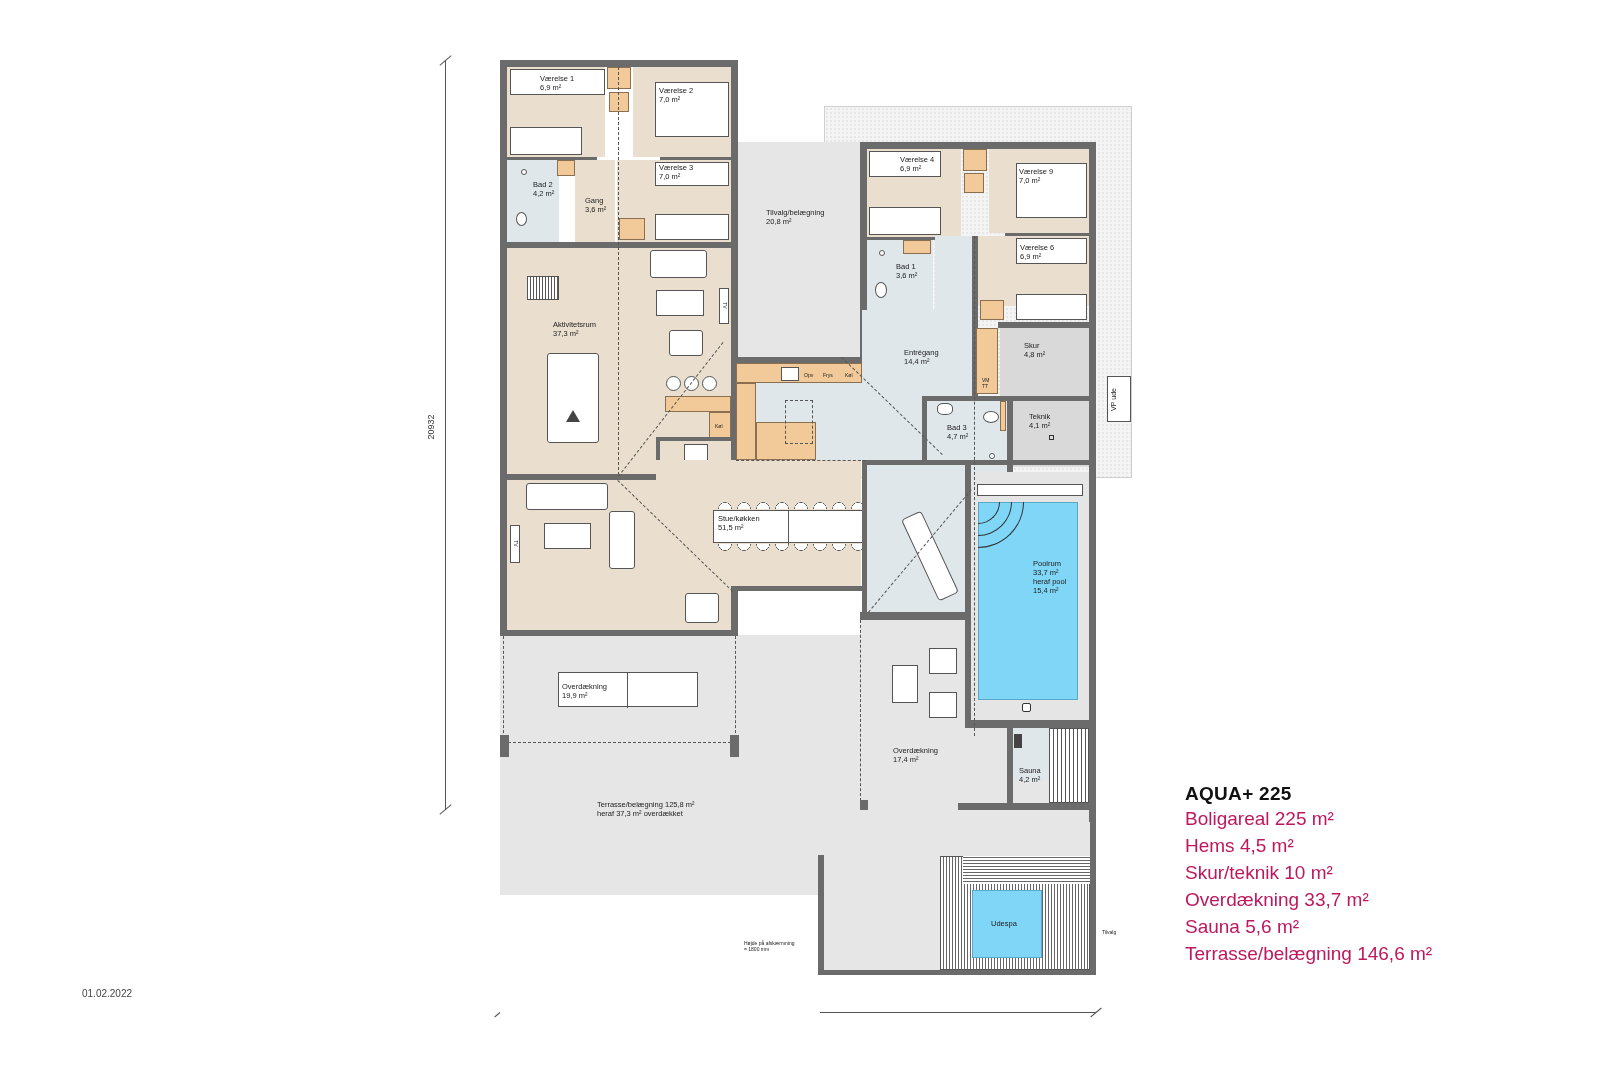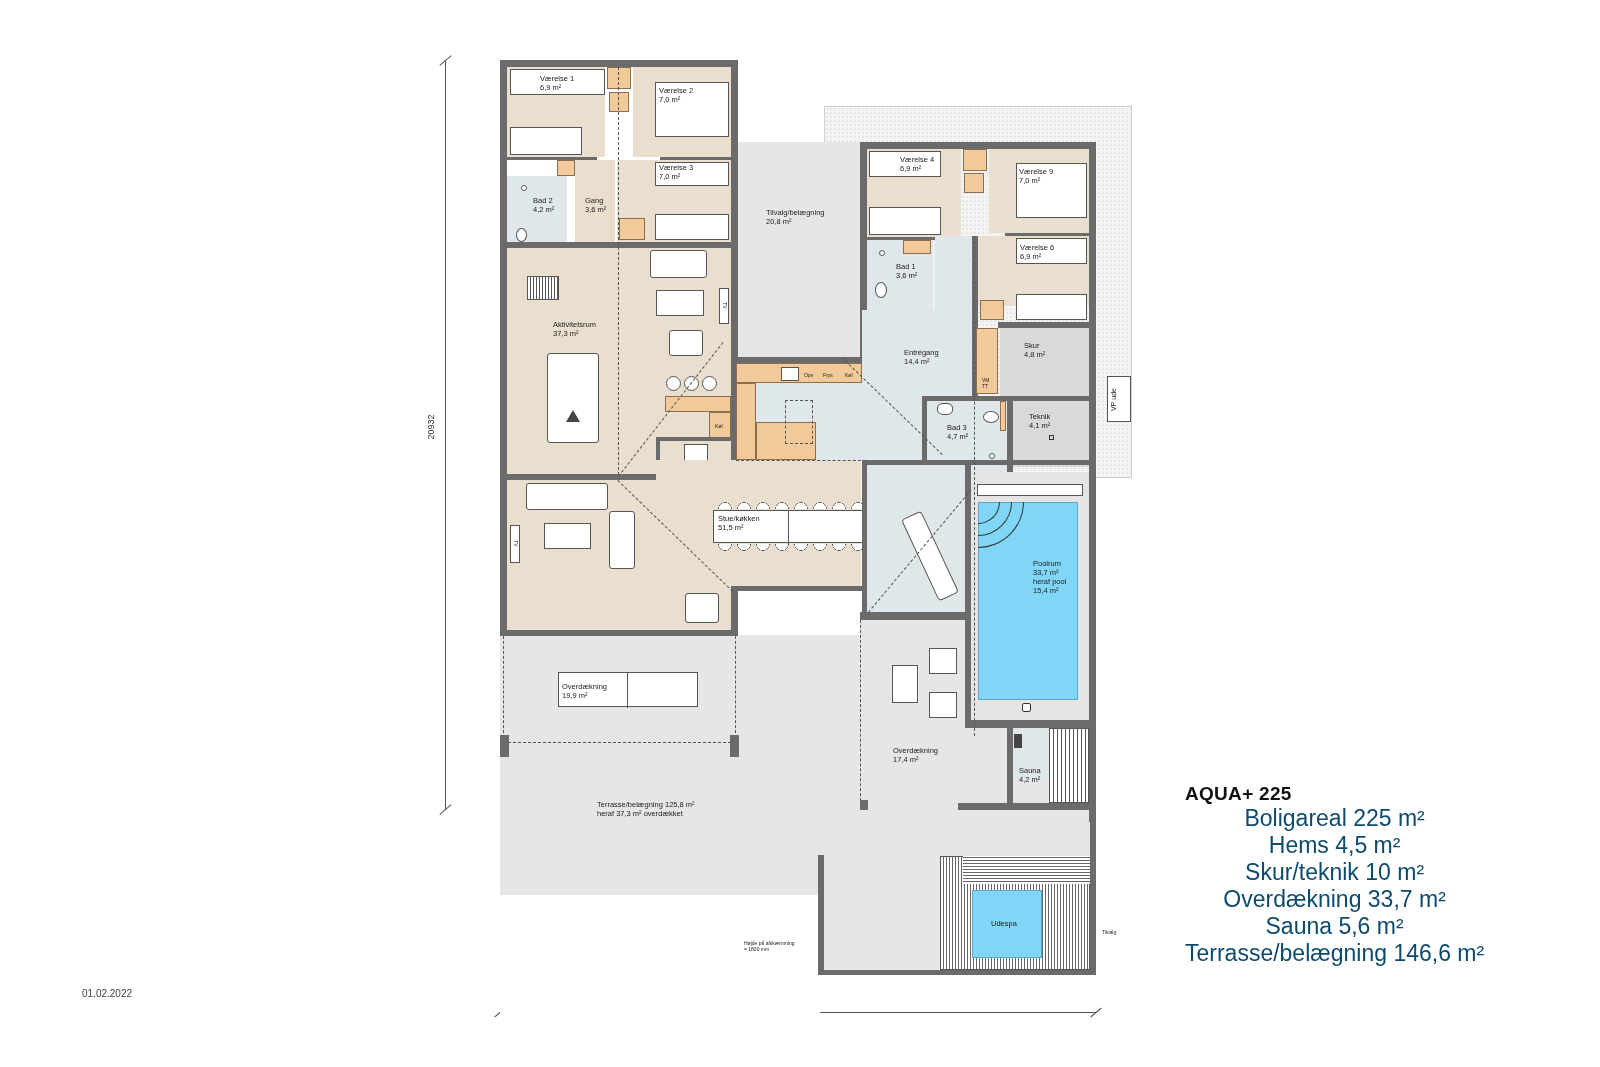--- a/index.html
+++ b/index.html
@@ -14,21 +14,21 @@
   .room-orange{background:#f2c998;border:1px solid #8a6f50;}
   .gravel{background:#f4f4f4;border:1px solid #cfcfcf;background-image:radial-gradient(#d5d5d5 0.6px,transparent 0.8px);background-size:4px 4px;}
   .furn{background:#ffffff;border:1px solid #555;}
   .lbl{font-size:7.5px;line-height:9px;color:#222;white-space:pre;}
   .dash-v{border-left:1px dashed #555;width:0;}
   .dash-h{border-top:1px dashed #555;height:0;}
   .dash-d{border-top:1px dashed #555;height:0;transform-origin:0 0;}
   .dimline{background:#555;}
   .dimtext{font-size:9px;color:#333;}
   .summary-title{font-size:19px;font-weight:bold;color:#111;letter-spacing:0.3px;}
-  .summary-line{font-size:23px;color:#0c4a6e;line-height:27px;white-space:nowrap;text-align:center;}
+  .summary-line{font-size:19px;color:#be185d;line-height:27px;white-space:nowrap;}
   .chair{border:1px solid #555;border-radius:50%;background:#fff;}
 </style>
 </head>
 <body>
 
 <div class="abs dimline" style="left:445px;top:60px;width:1px;height:750px;"></div>
 <div class="abs dimline" style="left:438px;top:60px;width:15px;height:1px;transform:rotate(-40deg);"></div>
 <div class="abs dimline" style="left:438px;top:809px;width:15px;height:1px;transform:rotate(-40deg);"></div>
 <div class="abs dimtext" style="left:418px;top:422px;transform:rotate(-90deg);">20932</div>
 
@@ -81,21 +81,21 @@
 </div>
 <div class="abs room-orange" style="left:607px;top:67px;width:24px;height:22px;"></div>
 <div class="abs room-orange" style="left:609px;top:92px;width:20px;height:20px;"></div>
 <div class="abs room-beige" style="left:633px;top:67px;width:98px;height:90px;">
   <div class="abs furn" style="left:22px;top:15px;width:74px;height:55px;"></div>
   <div class="abs lbl" style="left:26px;top:19px;"><span>Værelse 2</span><br><span>7,0 m²</span></div>
 </div>
 <div class="abs wall" style="left:507px;top:157px;width:90px;height:3px;"></div>
 <div class="abs wall" style="left:660px;top:157px;width:71px;height:3px;"></div>
 
-<div class="abs room-blue" style="left:507px;top:176px;width:60px;height:82px;padding-left:16px;">
+<div class="abs room-blue" style="left:507px;top:160px;width:52px;height:82px;padding-left:16px;">
   <div class="abs furn" style="left:9px;top:52px;width:11px;height:14px;border-radius:50%;"></div>
   <div class="abs furn" style="left:14px;top:9px;width:6px;height:6px;border-radius:50%;"></div>
   <div class="abs lbl" style="left:26px;top:20px;"><span>Bad 2</span><br><span>4,2 m²</span></div>
 </div>
 <div class="abs room-orange" style="left:557px;top:160px;width:18px;height:16px;"></div>
 <div class="abs room-beige" style="left:575px;top:160px;width:40px;height:84px;">
   <div class="abs lbl" style="left:10px;top:36px;"><span>Gang</span><br><span>3,6 m²</span></div>
 </div>
 <div class="abs room-beige" style="left:617px;top:160px;width:114px;height:82px;">
   <div class="abs furn" style="left:38px;top:2px;width:74px;height:24px;"></div>

